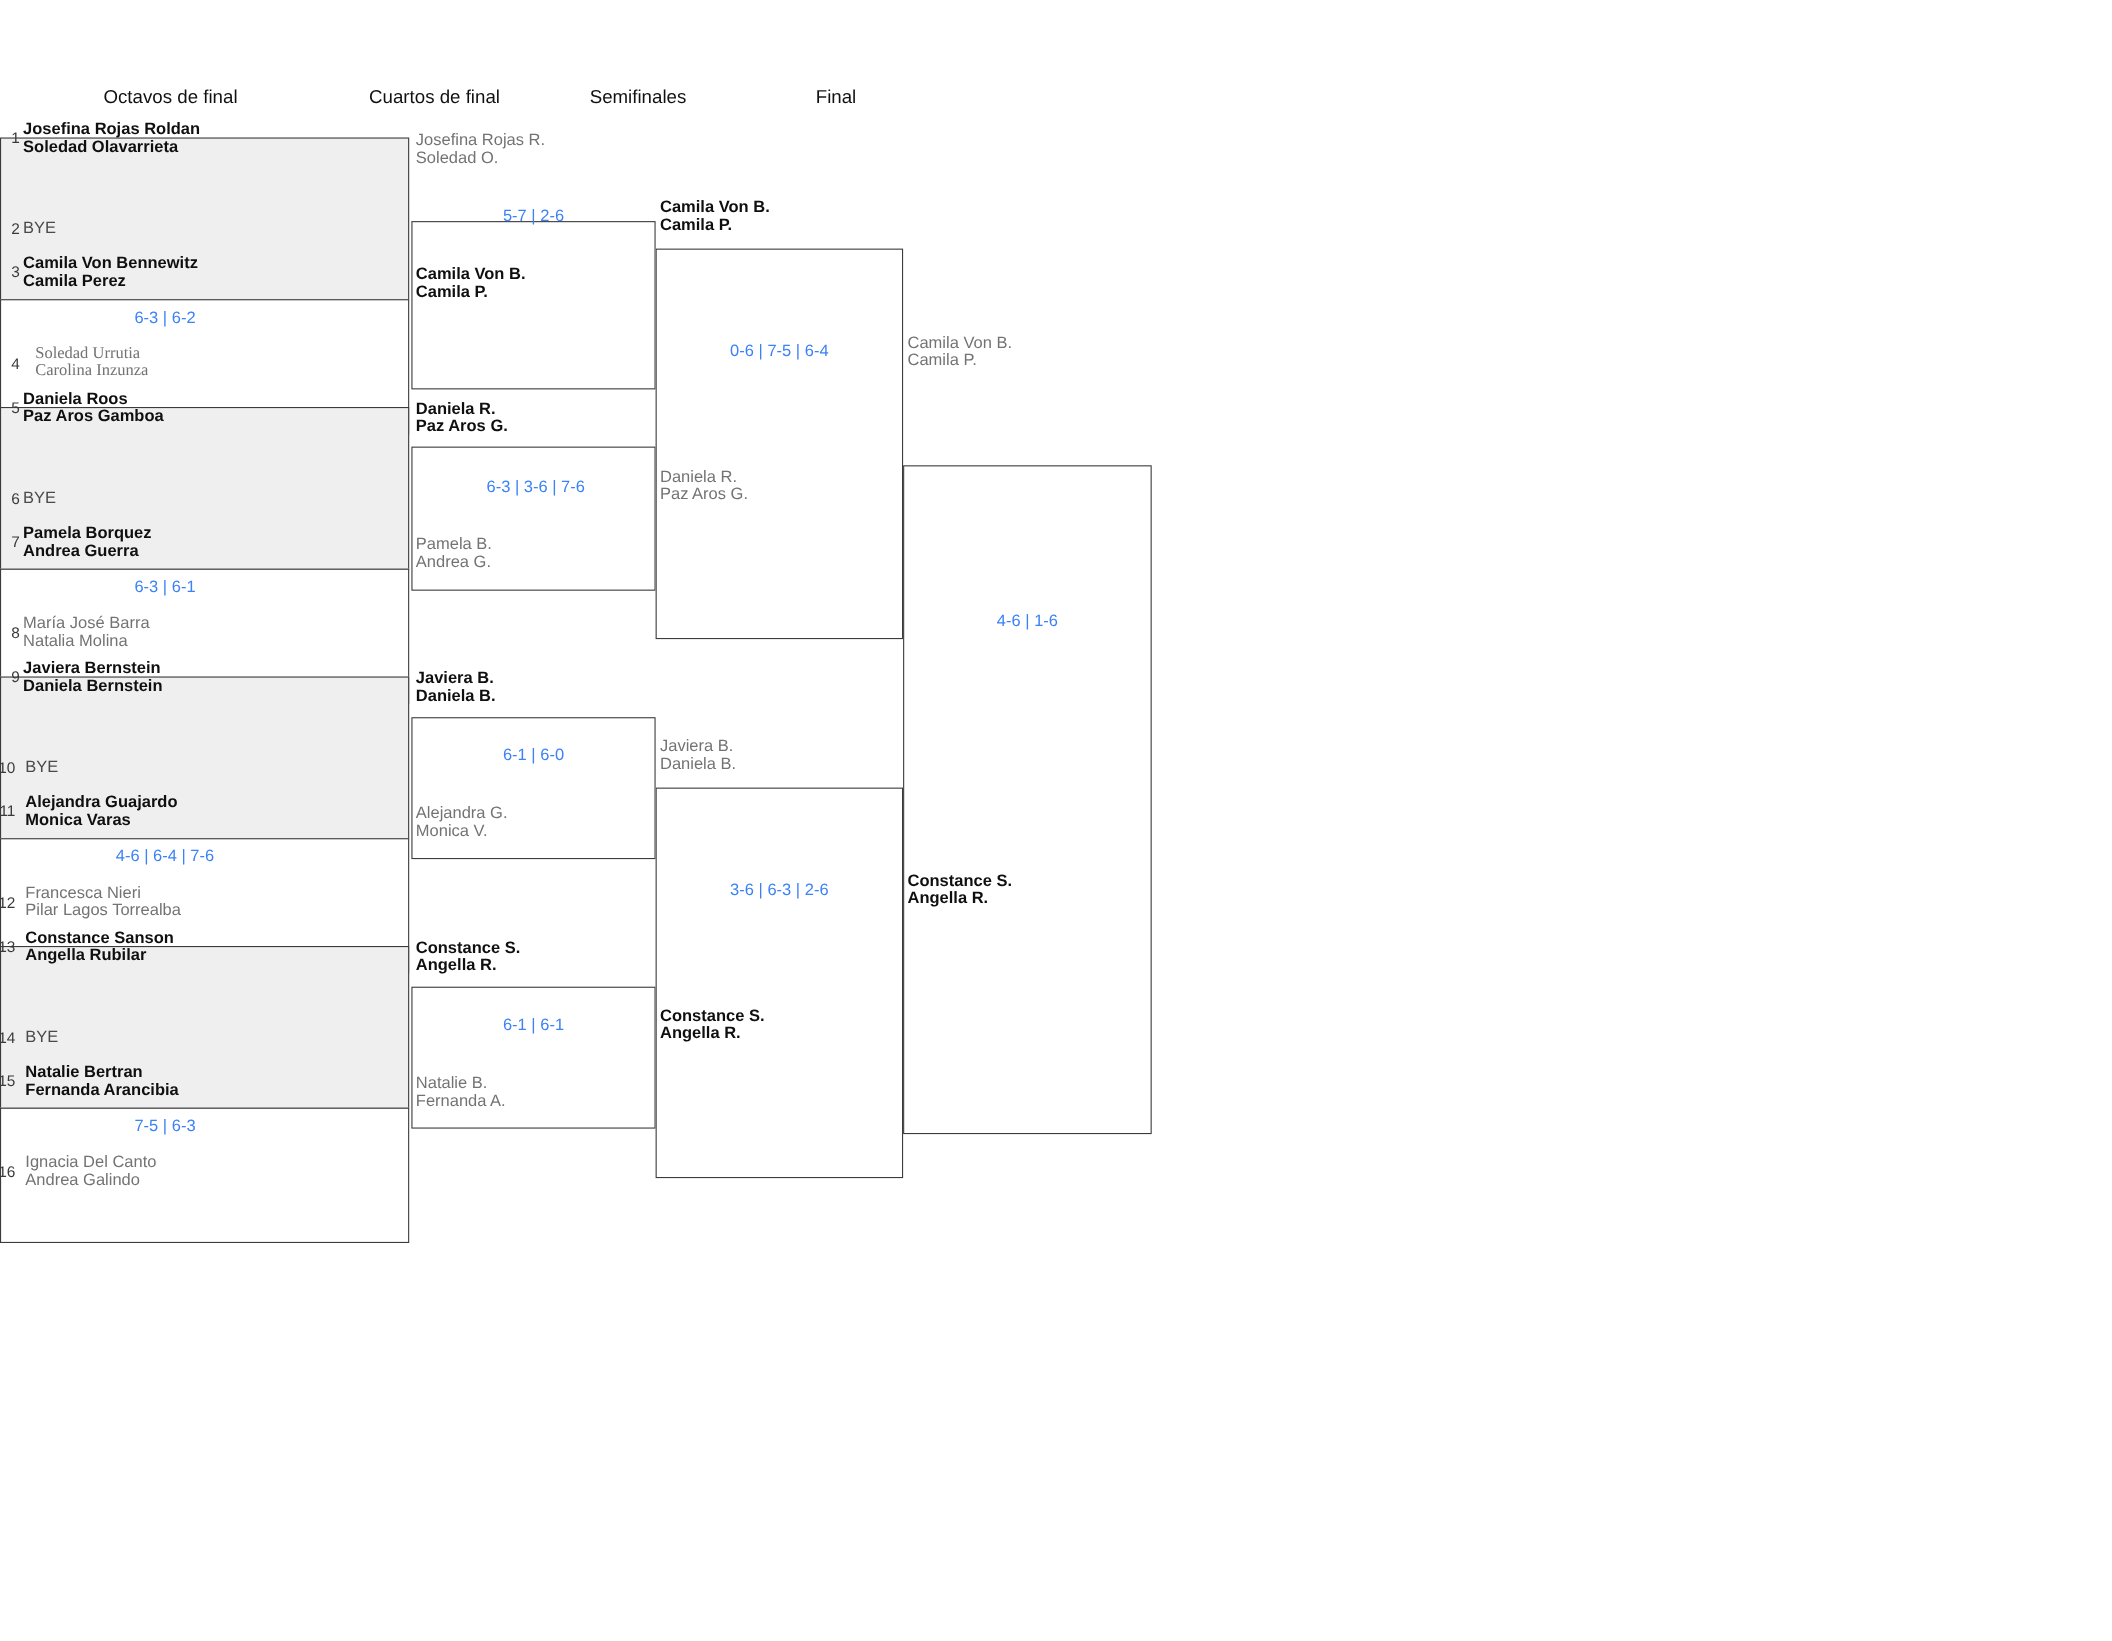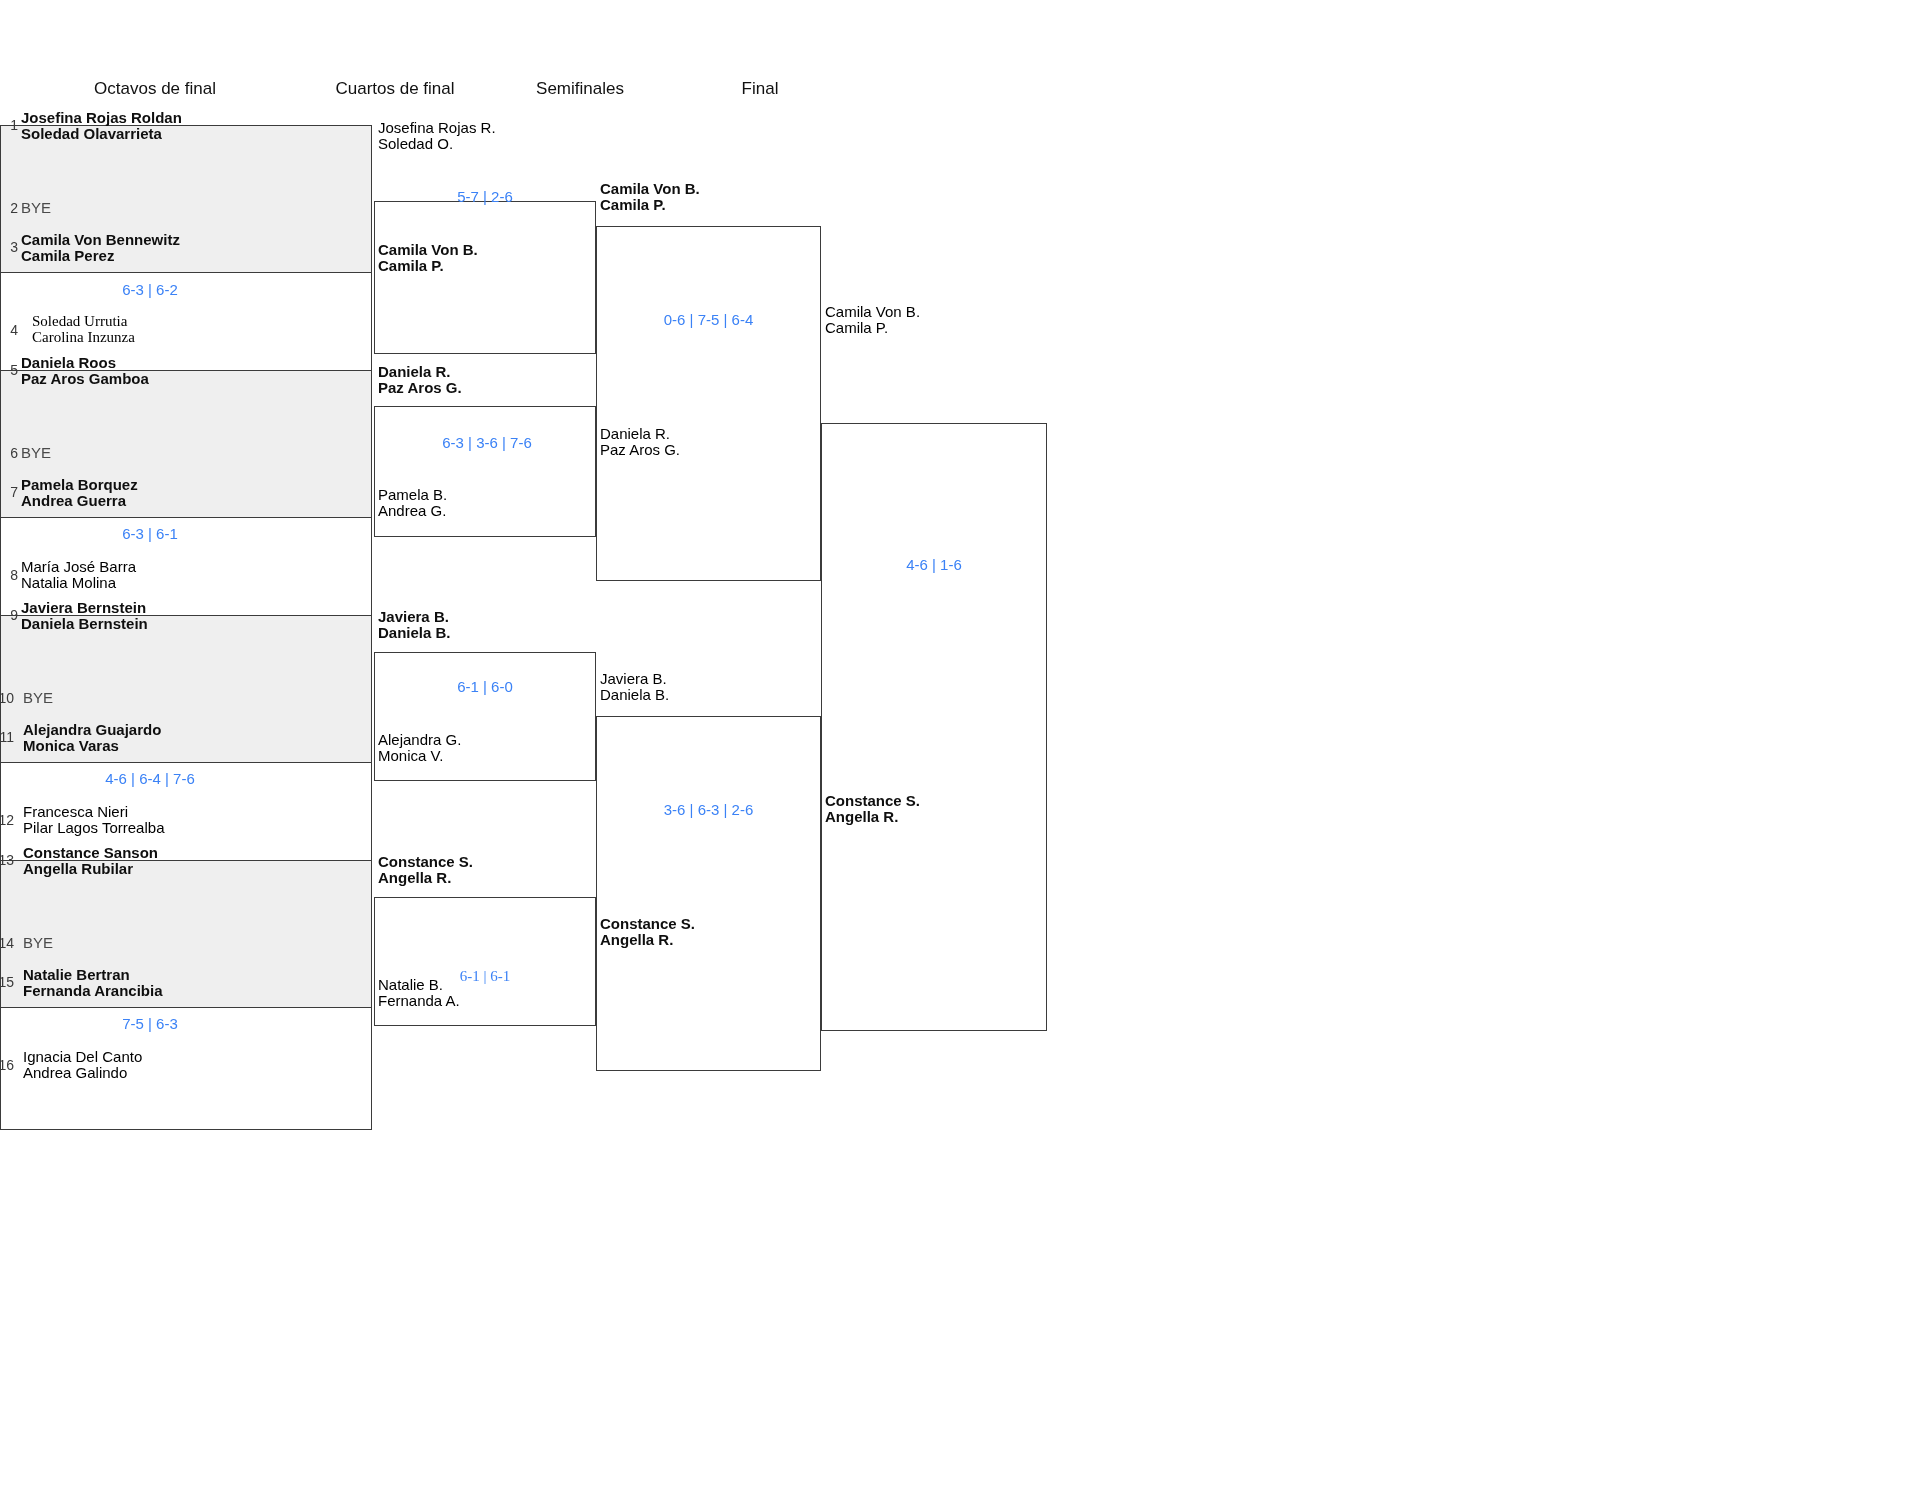--- a/index.html
+++ b/index.html
@@ -25,21 +25,21 @@
   
   .mbox{position:absolute;box-sizing:border-box;border:1px solid #3b3b3b;}
   .mbox.gray{background:#efefef;}
   .mbox.white{background:#ffffff;}
 
   .score{position:absolute;font-size:15px;color:#3b82f6;text-align:center;white-space:nowrap;}
 
   .team{position:absolute;font-size:15px;line-height:15.5px;white-space:nowrap;}
   .team .n{display:block;}
   .team.win{font-weight:700;color:#0f0f0f;}
-  .team.lose{font-weight:400;color:#000000;}
+  .team.lose{font-weight:400;color:#737373;}
 
   .seed{position:absolute;font-size:14px;color:#3a3a3a;text-align:right;width:22px;}
   .bye{position:absolute;font-size:15px;color:#4a4a4a;}
 </style>
 </head>
 <body>
 
 <div id="stage">
 
 
@@ -168,21 +168,21 @@
   <div class="team lose" style="left:378px;top:732px;">
     <span class="n">Alejandra G.</span>
     <span class="n">Monica V.</span>
   </div>
 
   <div class="mbox white" style="left:374px;top:897px;width:222px;height:129px;"></div>
   <div class="team win" style="left:378px;top:854px;">
     <span class="n">Constance S.</span>
     <span class="n">Angella R.</span>
   </div>
-  <div class="score" style="left:380px;top:968px;width:210px;font-family:Liberation Serif, serif;">6-1 | 6-1</div>
+  <div class="score" style="left:380px;top:923px;width:210px;">6-1 | 6-1</div>
   <div class="team lose" style="left:378px;top:977px;">
     <span class="n">Natalie B.</span>
     <span class="n">Fernanda A.</span>
   </div>
 
   <div class="mbox white" style="left:596px;top:226px;width:225px;height:355px;"></div>
   <div class="team win" style="left:600px;top:181px;">
     <span class="n">Camila Von B.</span>
     <span class="n">Camila P.</span>
   </div>

